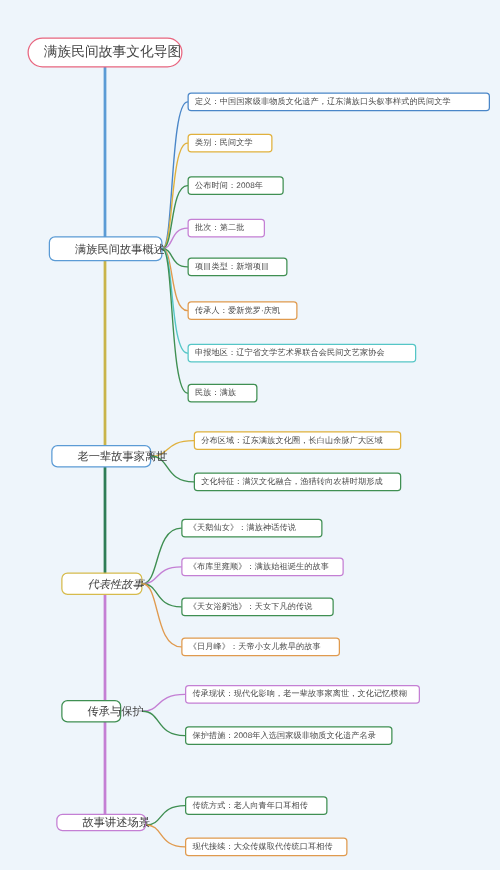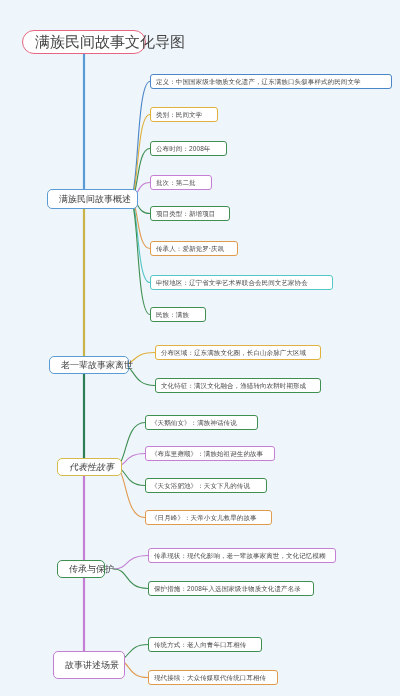--- a/index.html
+++ b/index.html
@@ -21,30 +21,29 @@
     border-radius:4px;
     display:flex;align-items:center;
     padding:3px 6px;
     color:#3a3a3a;
     line-height:1.15;
     white-space:nowrap;
   }
   .root{
     border-radius:14px;
     border-width:1.2px;
-    font-size:15px;
+    font-size:11px;
     color:#444;
     padding:5px 12px;
   }
   .branch{
     font-size:9px;
     border-radius:5px;
-    padding:4px 11px;
+    padding:4px 20px;
     color:#3d3d3d;
-    margin-left:8px;
   }
   .leaf{
     font-size:6.5px;
     border-radius:3px;
     padding:3px 5px;
     color:#4a4a4a;
     letter-spacing:.1px;
   }
 </style>
 </head>
@@ -133,21 +132,21 @@
       </div>
       <div class="node branch" style="left: 49px; top: 560px; width: 48px; height: 18px; border-color: rgb(63, 143, 82);">
         <span>传承与保护</span>
       </div>
       <div class="node leaf" style="left: 148px; top: 548px; width: 188px; height: 15px; border-color: rgb(196, 127, 212);">
         <span>传承现状：现代化影响，老一辈故事家离世，文化记忆模糊</span>
       </div>
       <div class="node leaf" style="left: 148px; top: 581px; width: 166px; height: 15px; border-color: rgb(63, 143, 82);">
         <span>保护措施：2008年入选国家级非物质文化遗产名录</span>
       </div>
-      <div class="node branch" style="left: 45px; top: 651px; width: 72px; height: 28px; border-color: rgb(196, 127, 212);">
+      <div class="node branch" style="left: 45px; top: 651px; width: 72px; height: 14px; border-color: rgb(196, 127, 212);">
         <span>故事讲述场景</span>
       </div>
       <div class="node leaf" style="left: 148px; top: 637px; width: 114px; height: 15px; border-color: rgb(63, 143, 82);">
         <span>传统方式：老人向青年口耳相传</span>
       </div>
       <div class="node leaf" style="left: 148px; top: 670px; width: 130px; height: 15px; border-color: rgb(224, 154, 78);">
         <span>现代接续：大众传媒取代传统口耳相传</span>
       </div>
     </div>
 </div>

